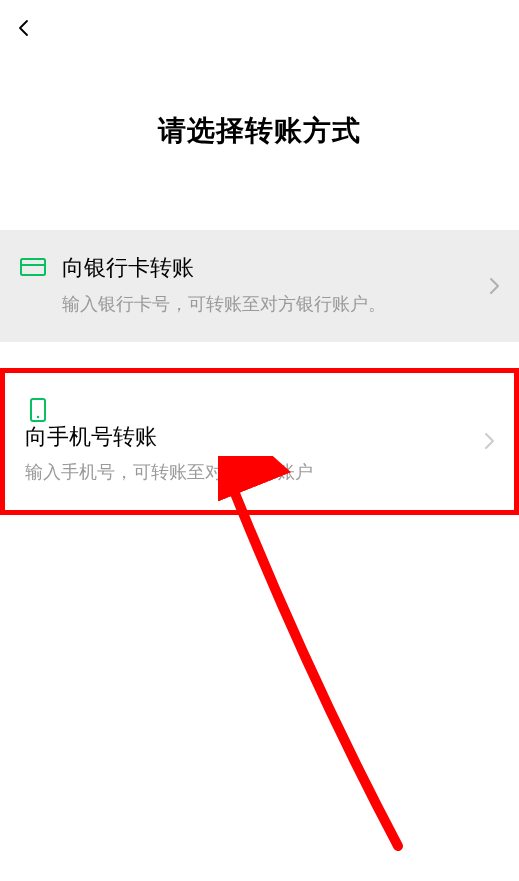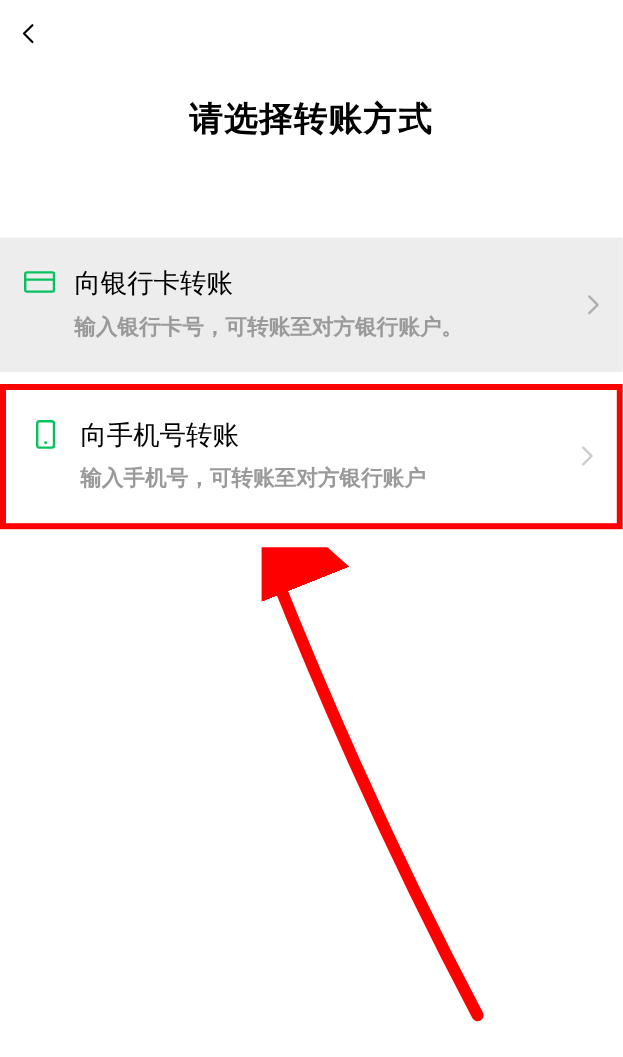--- a/index.html
+++ b/index.html
@@ -17,40 +17,41 @@
       left: 14px;
       width: 20px;
       height: 20px;
       cursor: pointer;
     }
     .page-title {
       text-align: center;
       font-size: 28px;
       font-weight: 600;
       color: #000000;
-      margin-top: 80px;
+      margin-top: 112px;
       letter-spacing: 1px;
     }
     .options-container {
       margin-top: 80px;
     }
     .option-item {
       display: flex;
       align-items: flex-start;
       padding: 24px 20px 24px 20px;
       position: relative;
       cursor: pointer;
     }
     .option-item.bank-card {
       background: #ededed;
     }
     .option-item.phone-number {
       background: #ffffff;
       border: 5px solid #ff0000;
-      margin-top: 10px;
+      margin-top: 26px;
+      flex-direction: column;
     }
     .option-icon {
       width: 26px;
       height: 26px;
       flex-shrink: 0;
       margin-right: 16px;
       margin-top: 0px;
     }
     .option-text {
       flex: 1;
@@ -60,21 +61,20 @@
       font-size: 22px;
       color: #000000;
       font-weight: 400;
       line-height: 1.3;
     }
     .option-desc {
       font-size: 18px;
       color: #9a9a9a;
       margin-top: 8px;
       line-height: 1.5;
-      font-weight: bold;
     }
     .chevron-right {
       position: absolute;
       right: 18px;
       top: 50%;
       transform: translateY(-50%);
       width: 12px;
       height: 18px;
     }
     .annotation-arrow {

